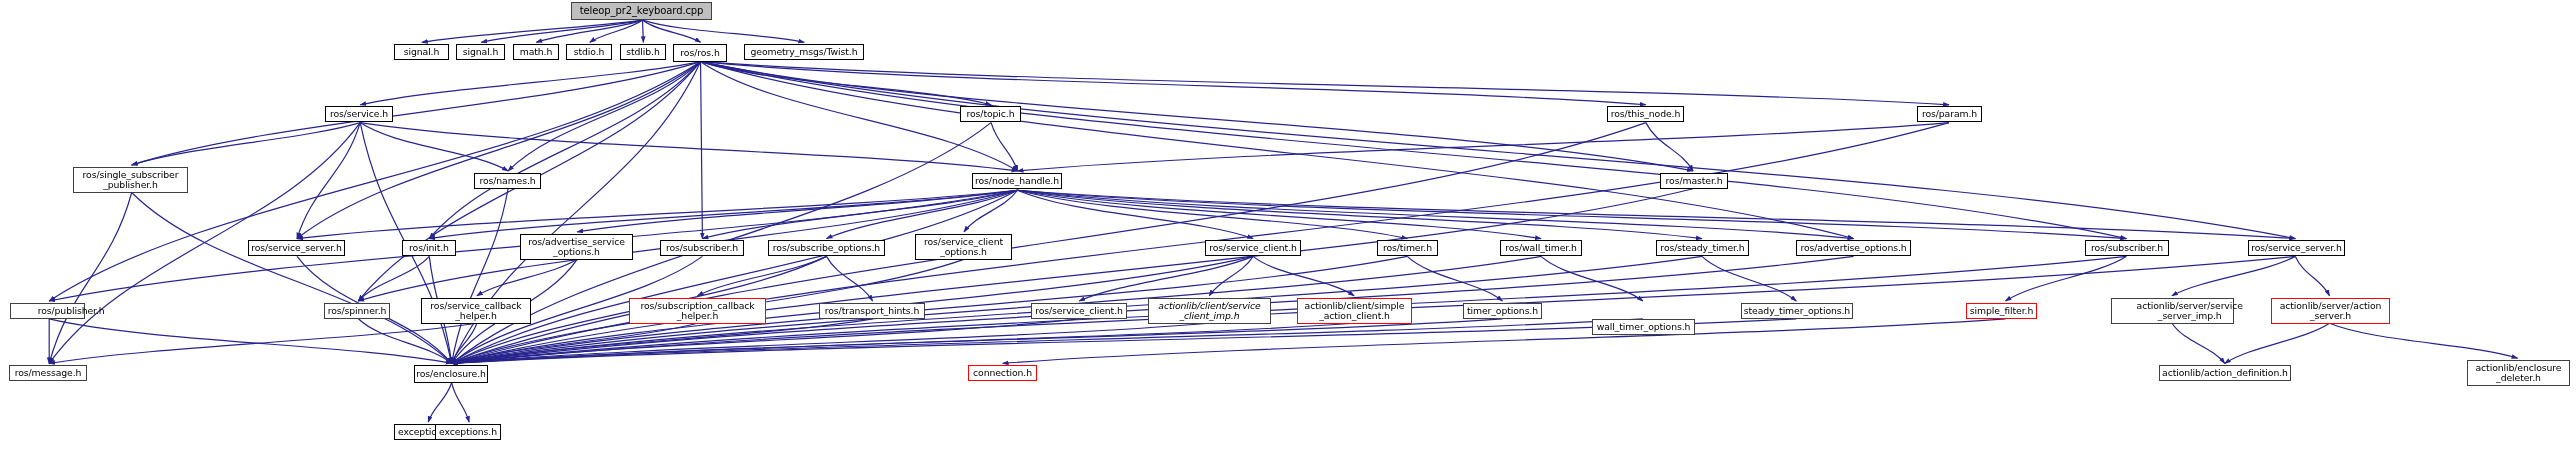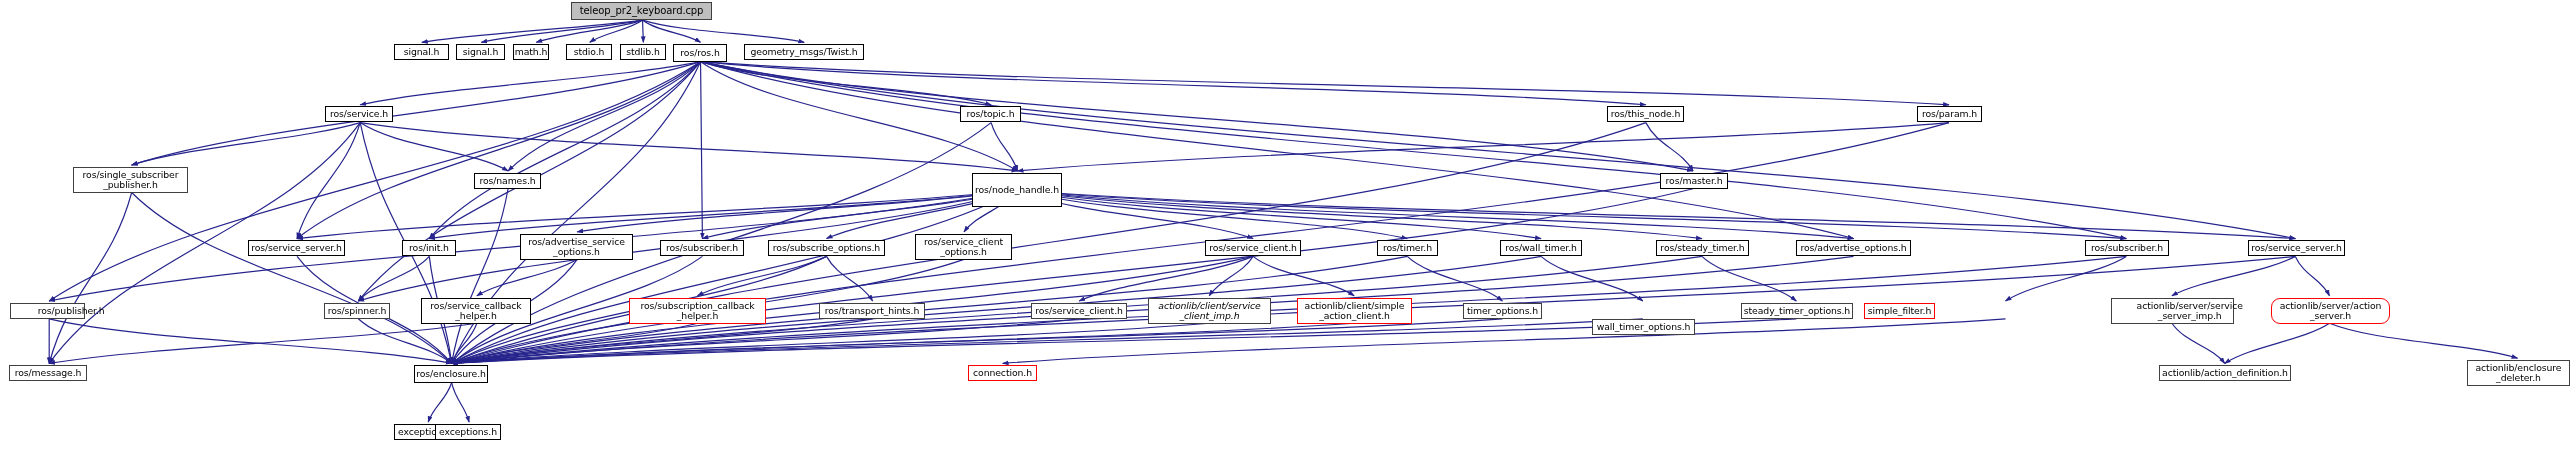--- a/index.html
+++ b/index.html
@@ -126,33 +126,33 @@
         <path d="M3133,435 C3097.75,458.1696 3027.25,465.8 2992,489" marker-end="url(#ah)"></path>
         <path d="M3133,435 C3196.25,460.6932 3322.75,461.95 3386,482" marker-end="url(#ah)"></path>
         <path d="M606,515 C598.125,539.2964 582.375,545.25 574.5,568" marker-end="url(#ah)"></path>
         <path d="M606,515 C611.875,540.0884 623.625,545.25 629.5,568" marker-end="url(#ah)"></path>
       </g>
   </svg>
   <div id="node-layer">
       <div class="node root" style="left: 571px; top: 2.2px; width: 141px; height: 18px;">teleop_pr2_keyboard.cpp</div>
       <div class="node " style="left: 394px; top: 44px; width: 55px; height: 16.4px;">signal.h</div>
       <div class="node " style="left: 456px; top: 44px; width: 49px; height: 16.4px;">signal.h</div>
-      <div class="node " style="left: 513px; top: 44px; width: 36px; height: 16.4px;">math.h</div>
+      <div class="node " style="left: 513px; top: 44px; width: 46px; height: 16.4px;">math.h</div>
       <div class="node " style="left: 566px; top: 44px; width: 46px; height: 16.4px;">stdio.h</div>
       <div class="node " style="left: 620px; top: 44px; width: 46px; height: 16.4px;">stdlib.h</div>
       <div class="node bold" style="left: 673px; top: 44px; width: 54px; height: 18px;">ros/ros.h</div>
       <div class="node " style="left: 744px; top: 44px; width: 120px; height: 16.4px;">geometry_msgs/Twist.h</div>
       <div class="node " style="left: 325px; top: 106px; width: 68px; height: 16.4px;">ros/service.h</div>
       <div class="node " style="left: 960px; top: 106px; width: 61px; height: 16.4px;">ros/topic.h</div>
       <div class="node " style="left: 1607px; top: 106px; width: 77px; height: 16.4px;">ros/this_node.h</div>
       <div class="node " style="left: 1917px; top: 106px; width: 65px; height: 16.4px;">ros/param.h</div>
       <div class="node thick" style="left: 73px; top: 167px; width: 115px; height: 26px;">ros/single_subscriber
 _publisher.h</div>
       <div class="node " style="left: 474px; top: 173px; width: 67px; height: 16.4px;">ros/names.h</div>
-      <div class="node bold" style="left: 972px; top: 173px; width: 90px; height: 34px;">ros/node_handle.h</div>
+      <div class="node bold" style="left: 972px; top: 173px; width: 90px; height: 16px;">ros/node_handle.h</div>
       <div class="node " style="left: 1660px; top: 173px; width: 68px; height: 16.4px;">ros/master.h</div>
       <div class="node " style="left: 248px; top: 240px; width: 97px; height: 16.4px;">ros/service_server.h</div>
       <div class="node " style="left: 402px; top: 240px; width: 54px; height: 16.4px;">ros/init.h</div>
       <div class="node " style="left: 520px; top: 234px; width: 113px; height: 26px;">ros/advertise_service
 _options.h</div>
       <div class="node " style="left: 660px; top: 240px; width: 84px; height: 16.4px;">ros/subscriber.h</div>
       <div class="node " style="left: 768px; top: 240px; width: 117px; height: 16.4px;">ros/subscribe_options.h</div>
       <div class="node " style="left: 915px; top: 234px; width: 97px; height: 26px;">ros/service_client
 _options.h</div>
       <div class="node " style="left: 1205px; top: 240px; width: 96px; height: 16.4px;">ros/service_client.h</div>
@@ -170,24 +170,24 @@
 _helper.h</div>
       <div class="node thick" style="left: 819px; top: 303px; width: 106px; height: 16.4px;">ros/transport_hints.h</div>
       <div class="node thick" style="left: 1031px; top: 303px; width: 96px; height: 16.4px;">ros/service_client.h</div>
       <div class="node thick" style="left: 1148px; top: 298px; width: 123px; height: 26px; font-style: italic;">actionlib/client/service
 _client_imp.h</div>
       <div class="node red" style="left: 1297px; top: 298px; width: 115px; height: 26px;">actionlib/client/simple
 _action_client.h</div>
       <div class="node thick" style="left: 1463px; top: 303px; width: 79px; height: 16.4px;">timer_options.h</div>
       <div class="node thick" style="left: 1592px; top: 303px; width: 103px; height: 16.4px; margin-top: 16px;">wall_timer_options.h</div>
       <div class="node thick" style="left: 1741px; top: 303px; width: 112px; height: 16.4px;">steady_timer_options.h</div>
-      <div class="node red" style="left: 1864px; top: 303px; width: 71px; height: 16.4px; text-align: center;">simple_filter.h</div>
+      <div class="node red" style="left: 1966px; top: 303px; width: 71px; height: 16.4px; text-align: center;">simple_filter.h</div>
       <div class="node thick" style="left: 2111px; top: 298px; width: 123px; height: 26px; padding-left: 36px;">actionlib/server/service
 _server_imp.h</div>
-      <div class="node red" style="left: 2271px; top: 298px; width: 119px; height: 26px; border-radius: 9px;">actionlib/server/action
+      <div class="node red" style="left: 2271px; top: 298px; width: 119px; height: 26px;">actionlib/server/action
 _server.h</div>
       <div class="node bold" style="left: 414px; top: 365px; width: 74px; height: 18px;">ros/enclosure.h</div>
       <div class="node thick" style="left: 9px; top: 365px; width: 78px; height: 16.4px;">ros/message.h</div>
       <div class="node red" style="left: 968px; top: 365px; width: 69px; height: 16.4px;">connection.h</div>
       <div class="node thick" style="left: 2159px; top: 365px; width: 132px; height: 16.4px;">actionlib/action_definition.h</div>
       <div class="node thick" style="left: 2467px; top: 360px; width: 103px; height: 26px;">actionlib/enclosure
 _deleter.h</div>
       <div class="node " style="left: 394px; top: 424px; width: 66px; height: 16.4px;">exceptions.h</div>
       <div class="node " style="left: 435px; top: 424px; width: 66px; height: 16.4px;">exceptions.h</div>
     </div>

